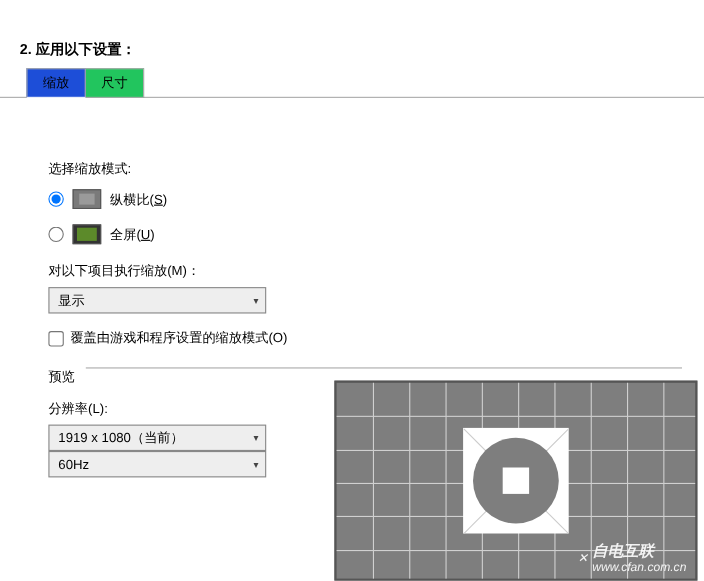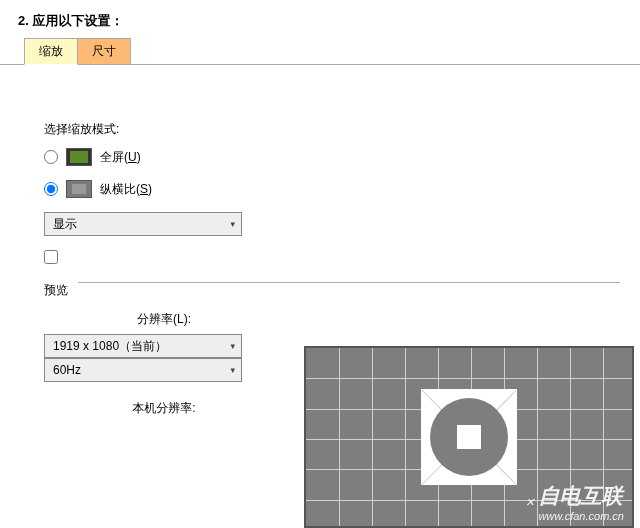--- a/index.html
+++ b/index.html
@@ -1,89 +1,91 @@
 <!DOCTYPE html>
 <html><head>
 <meta charset="utf-8">
 <style>
   * { box-sizing: border-box; margin: 0; padding: 0; }
   body { font-family: "Microsoft YaHei", "Segoe UI", sans-serif; font-size: 12px; color: #000; background: #fff; width: 640px; height: 528px; overflow: hidden; position: relative; }
-  .header { padding: 12px 18px 8px; font-weight: bold; font-size: 13px; }
+  .header { padding: 12px 18px 8px; font-weight: bold; font-size: 13px; margin-top: 24px; }
   .tabs { display: flex; margin-left: 24px; }
-  .tab { padding: 4px 14px; border: 1px solid #aaa; background: #fdba74; font-size: 12px; cursor: pointer; margin-right: -1px; }
-  .tab.active { background: #fef9c3; border-bottom: 1px solid #fff; position: relative; z-index: 2; }
+  .tab { padding: 4px 14px; border: 1px solid #aaa; background: #22c55e; font-size: 12px; cursor: pointer; margin-right: -1px; }
+  .tab.active { background: #1d4ed8; border-bottom: 1px solid #fff; position: relative; z-index: 2; }
   .tab-panel { border-top: 1px solid #aaa; margin-top: -1px; padding: 14px 20px 0 44px; }
   .section-label { margin-bottom: 10px; margin-top: 42px; }
   .radio-row { display: flex; align-items: center; margin: 8px 0 14px 0; }
   .radio-row input[type=radio] { width: 14px; height: 14px; margin-right: 8px; }
   .scaling-icon { width: 26px; height: 18px; border: 1px solid #555; display: flex; align-items: center; justify-content: center; margin-right: 8px; flex-shrink: 0; }
   .scaling-icon.v0 { background:#7a7a7a; } .scaling-icon.v0 .inner{ width:14px; height:10px; background:#9a9a9a; }
   .scaling-icon.v1 { background:#333; } .scaling-icon.v1 .inner{ width:18px; height:12px; background:#5c8a2a; }
   .scaling-icon.v2 { background:#7a7a7a; } .scaling-icon.v2 .inner{ width:10px; height:8px; background:#9a9a9a; }
   .radio-label u { text-decoration: underline; }
   .field-label { margin: 16px 0 6px; }
   .select { width: 198px; height: 24px; border: 1px solid #888; background: #eee; display: flex; align-items: center; justify-content: space-between; padding: 0 6px 0 8px; cursor: pointer; }
   .select .chev { font-size: 9px; color: #444; }
   .checkbox-row { display: flex; align-items: center; margin: 14px 0 18px; }
   .checkbox-row input { width: 14px; height: 14px; margin-right: 6px; }
   .preview-header { display:flex; align-items:flex-start; margin-bottom:12px; }
   .preview-header .line { flex:1; height:1px; background:#aaa; margin-left:10px; }
   .bottom { display:flex; }
-  .left-col { width: 240px; text-align: center; }
+  .left-col { width: 240px; }
   .select.w200 { width: 198px; }
   .native-block { margin-top: 18px; }
   .native-val { margin-top: 4px; }
   .preview-box { position: absolute; right: 6px; bottom: 0; width: 330px; height: 182px; border: 2px solid #555; background: #7e7e7e; }
   .grid-line { position:absolute; background:#d0d0d0; }
   .center-sq { position:absolute; left:50%; top:50%; width:96px; height:96px; margin:-48px 0 0 -48px; background:#fff; }
   .center-sq .diag1, .center-sq .diag2 { position:absolute; top:50%; left:-20%; width:140%; height:1px; background:#ccc; transform-origin:center; }
   .center-sq .diag1{ transform:rotate(45deg);} .center-sq .diag2{ transform:rotate(-45deg);}
   .center-sq .circle { position:absolute; left:50%; top:50%; width:78px; height:78px; margin:-39px 0 0 -39px; background:#7e7e7e; border-radius:50%; }
   .center-sq .hole { position:absolute; left:50%; top:50%; width:24px; height:24px; margin:-12px 0 0 -12px; background:#fff; }
   .watermark { position:absolute; right:8px; bottom:4px; color:#fff; font-size:11px; font-style:italic; opacity:0.9; display:flex; align-items:center; gap:4px; }
-  .watermark .wm-main { font-size:21px; font-weight:bold; font-style:italic;text-align:right; }
+  .watermark .wm-main { font-size:14px; font-weight:bold; font-style:italic;text-align:right; }
 </style>
 </head>
 <body>
 
 <div class="header">2.  应用以下设置：</div>
 
 <div class="tabs">
   <div class="tab active">缩放</div>
   <div class="tab">尺寸</div>
 </div>
 
 <div class="tab-panel">
 
   <div class="section-label">选择缩放模式:</div>
 
   <label class="radio-row">
+    <input type="radio" name="sm" checked="" style="">
+    <span class="scaling-icon v0">
+        <span class="inner"></span>
+      </span>
+    <span class="radio-label">纵横比(<u>S</u>)</span>
+  </label>
+
+  <label class="radio-row">
     <input type="radio" name="sm" style="">
     <span class="scaling-icon v1">
         <span class="inner"></span>
       </span>
     <span class="radio-label">全屏(<u>U</u>)</span>
   </label>
 
-  <label class="radio-row">
-    <input type="radio" name="sm" checked="" style="">
-    <span class="scaling-icon v0">
-        <span class="inner"></span>
-      </span>
-    <span class="radio-label">纵横比(<u>S</u>)</span>
-  </label>
 
-
+  <div class="field-label">对以下项目执行缩放(M)：</div>
   <div class="select">
     <span>显示</span>
     <span class="chev">▾</span>
   </div>
 
   <label class="checkbox-row">
     <input type="checkbox" style="">
+    <span>覆盖由游戏和程序设置的缩放模式(O)</span>
   </label>
 
   <div class="preview-header">
     <span>预览</span>
     <span class="line"></span>
   </div>
 
   <div class="bottom">
     <div class="left-col">
       <div class="field-label" style="margin-top:0">分辨率(L):</div>
@@ -91,21 +93,20 @@
         <span>1919 x 1080（当前）</span>
         <span class="chev">▾</span>
       </div>
 
       <div class="select w200">
         <span>60Hz</span>
         <span class="chev">▾</span>
       </div>
 
       <div class="native-block">
-        <div>本机分辨率:</div>
       </div>
     </div>
   </div>
 </div>
 
 <div class="preview-box">
     <div class="grid-line" style="top: 151.667px; left: 0px; height: 1px; width: 100%;"></div>
     <div class="grid-line" style="top: 121.333px; left: 0px; height: 1px; width: 100%;"></div>
     <div class="grid-line" style="top: 91px; left: 0px; height: 1px; width: 100%;"></div>
     <div class="grid-line" style="top: 60.6667px; left: 0px; height: 1px; width: 100%;"></div>

